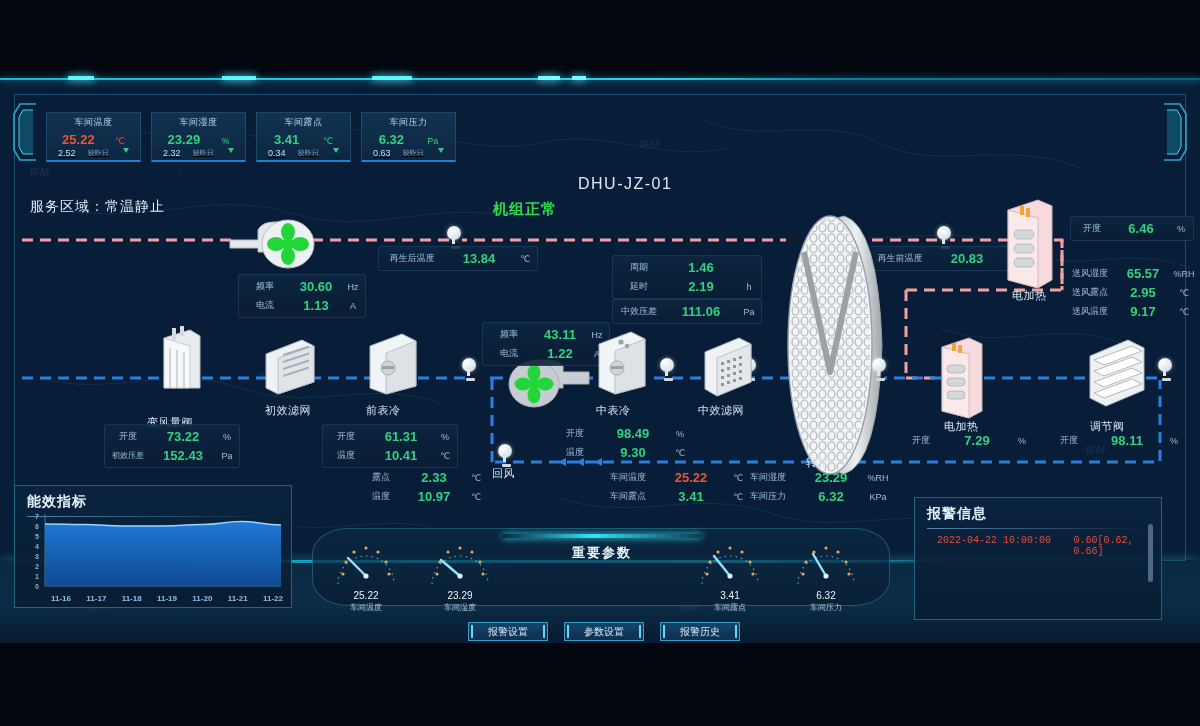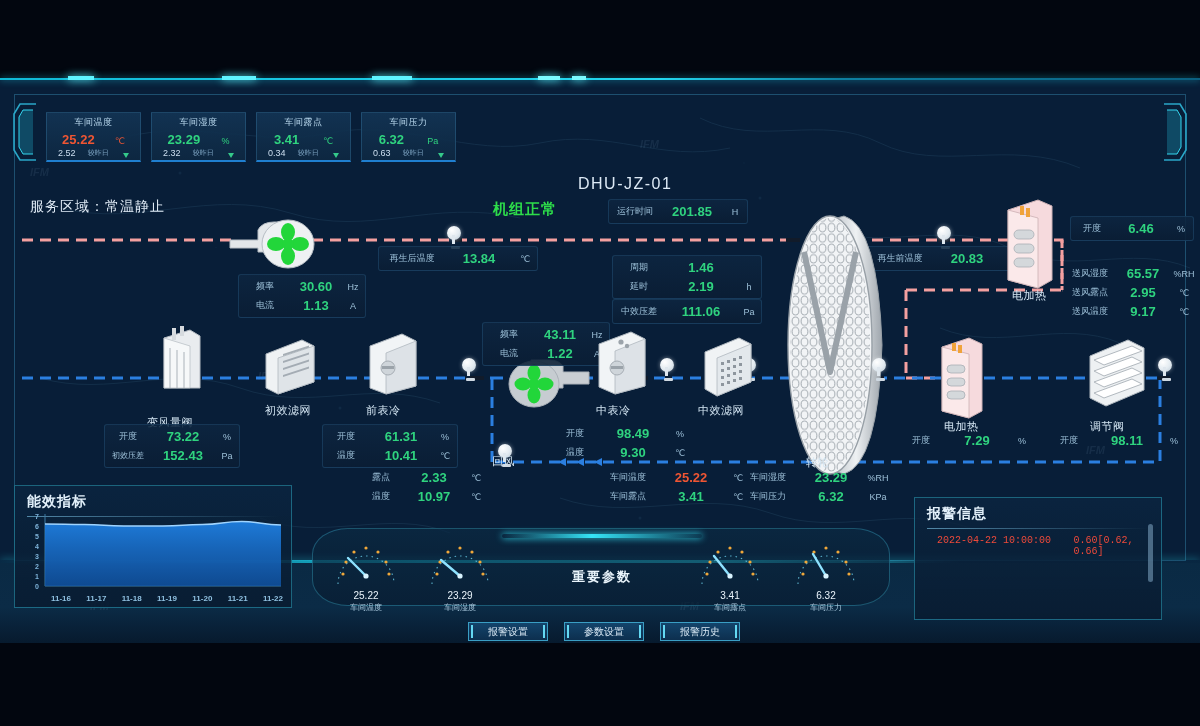--- a/index.html
+++ b/index.html
@@ -59,21 +59,21 @@
     border:1px solid rgba(60,130,175,.35);
     border-bottom:2px solid #1f7fd0;
     position:relative; padding-top:3px;
   }
   .kpi .k-title { text-align:center; font-size:9px; color:#b9d8ee; letter-spacing:.5px; }
   .kpi .k-main { display:flex; align-items:baseline; justify-content:space-around; margin-top:3px; padding:0 5px; }
   .kpi .k-val { font-size:13px; font-weight:bold; }
   .kpi .k-unit { font-size:9px; }
   .kpi.red .k-val, .kpi.red .k-unit { color:#ef5533; }
   .kpi.green .k-val, .kpi.green .k-unit { color:#2fd37f; }
-  .kpi .k-sub { display:flex; align-items:flex-end; justify-content:space-around; margin-top:1px; padding:0 5px; }
+  .kpi .k-sub { display:flex; align-items:flex-start; justify-content:space-around; margin-top:1px; padding:0 5px;text-decoration:underline; }
   .kpi .k-delta { font-size:9px; color:#cddff0; }
   .kpi .k-cmp { font-size:7px; color:#7fa6c4; }
   .arrow-dn { display:inline-block; width:0;height:0; border-left:3px solid transparent;border-right:3px solid transparent;border-top:5px solid #35c98a; margin-left:2px;}
 
   
   .svc { position:absolute; left:30px; top:198px; font-size:14px; color:#dfeaf5; letter-spacing:1px; }
   .dhu { position:absolute; left:578px; top:175px; font-size:16px; color:#dce9f5; letter-spacing:1.5px; }
   .status-ok { position:absolute; left:493px; top:200px; font-size:15px; color:#2ddc4a; font-weight:bold; letter-spacing:1px;}
 
   
@@ -144,21 +144,21 @@
   }
   .gband .hl {
     position:absolute; left:190px; top:6px; width:200px; height:4px;
     background:linear-gradient(90deg, rgba(40,220,240,0), #35e4f7 45%, rgba(40,220,240,.1));
     box-shadow:0 0 7px #35e4f7; border-radius:2px;
   }
   .gauge { position:absolute; top:8px; width:72px; height:72px; }
   .gauge svg { width:72px; height:56px; }
   .gauge .gv { text-align:center; font-size:10px; color:#eaf4fb; margin-top:-6px; }
   .gauge .gl { text-align:center; font-size:8px; color:#a9c8dd; margin-top:1px;}
-  .gcenter { position:absolute; left:215px; top:40px; width:150px; text-align:center; font-size:13px; font-weight:bold; color:#eaf5fc; letter-spacing:2px;}
+  .gcenter { position:absolute; left:215px; top:16px; width:150px; text-align:center; font-size:13px; font-weight:bold; color:#eaf5fc; letter-spacing:2px;}
 
   
   .btnrow { position:absolute; left:468px; top:622px; display:flex; gap:16px; }
   .btn {
     width:80px; height:19px; line-height:17px; text-align:center;
     font-size:10px; color:#dbeaf6;
     background:linear-gradient(180deg, rgba(20,70,110,.95), rgba(13,48,80,.95));
     border:1px solid #3a9ec4; position:relative;
   }
   .btn:before,.btn:after{content:"";position:absolute;top:2px;width:2px;height:13px;background:#64d8f2;}
@@ -320,27 +320,20 @@
         <span class="k-cmp">较昨日</span>
           <span class="arrow-dn"></span>
       </div>
     </div>
   </div>
 
   <div class="svc">服务区域：常温静止</div>
   <div class="dhu">DHU-JZ-01</div>
   <div class="status-ok">机组正常</div>
 
-  <div class="dbox" style="left:608px;top:199px;width:140px;">
-    <div class="drow">
-      <span class="lbl">运行时间</span>
-      <span class="val">201.85</span>
-      <span class="unit">H</span>
-    </div>
-  </div>
 
   <svg style="position:absolute;left:228px;top:218px;width:90px;height:54px;" viewBox="0 0 90 54">
     <path d="M2,22 L30,22 L30,12 Q34,4 46,4 L64,4 L64,34 L30,34 L30,30 L2,30 Z" fill="#e3e7ea" stroke="#b6bdc4" stroke-width="1"></path>
     <ellipse cx="60" cy="26" rx="26" ry="24" fill="#eef1f3" stroke="#b6bdc4" stroke-width="1"></ellipse>
     <g fill="#22d63a">
       <ellipse cx="60" cy="14" rx="7" ry="9"></ellipse>
         <ellipse cx="60" cy="38" rx="7" ry="9"></ellipse>
       <ellipse cx="48" cy="26" rx="9" ry="7"></ellipse>
         <ellipse cx="72" cy="26" rx="9" ry="7"></ellipse>
       <circle cx="60" cy="26" r="6"></circle>
@@ -548,21 +541,21 @@
       <div class="base"></div>
     </div>
   <div class="sensor" style="left:1158px;top:358px;">
       <div class="bulb"></div>
       <div class="base"></div>
     </div>
   <div class="sensor" style="left:498px;top:444px;">
       <div class="bulb"></div>
       <div class="base"></div>
     </div>
-  <div class="eq-label" style="left:492px;top:454px;">回风</div>
+  <div class="eq-label" style="left:492px;top:466px;">回风</div>
 
   <svg style="position:absolute;left:505px;top:358px;width:86px;height:52px;" viewBox="0 0 86 52">
     <path d="M84,14 L58,14 L58,8 Q54,2 44,2 L26,2 L26,30 L58,30 L58,26 L84,26 Z" fill="#c9ced3" stroke="#aab1b8" stroke-width="1"></path>
     <ellipse cx="29" cy="26" rx="25" ry="23" fill="#c6ccd1" stroke="#aab1b8" stroke-width="1"></ellipse>
     <g fill="#22d63a">
       <ellipse cx="29" cy="15" rx="6.5" ry="8.5"></ellipse>
         <ellipse cx="29" cy="37" rx="6.5" ry="8.5"></ellipse>
       <ellipse cx="18" cy="26" rx="8.5" ry="6.5"></ellipse>
         <ellipse cx="40" cy="26" rx="8.5" ry="6.5"></ellipse>
       <circle cx="29" cy="26" r="5.5"></circle>

